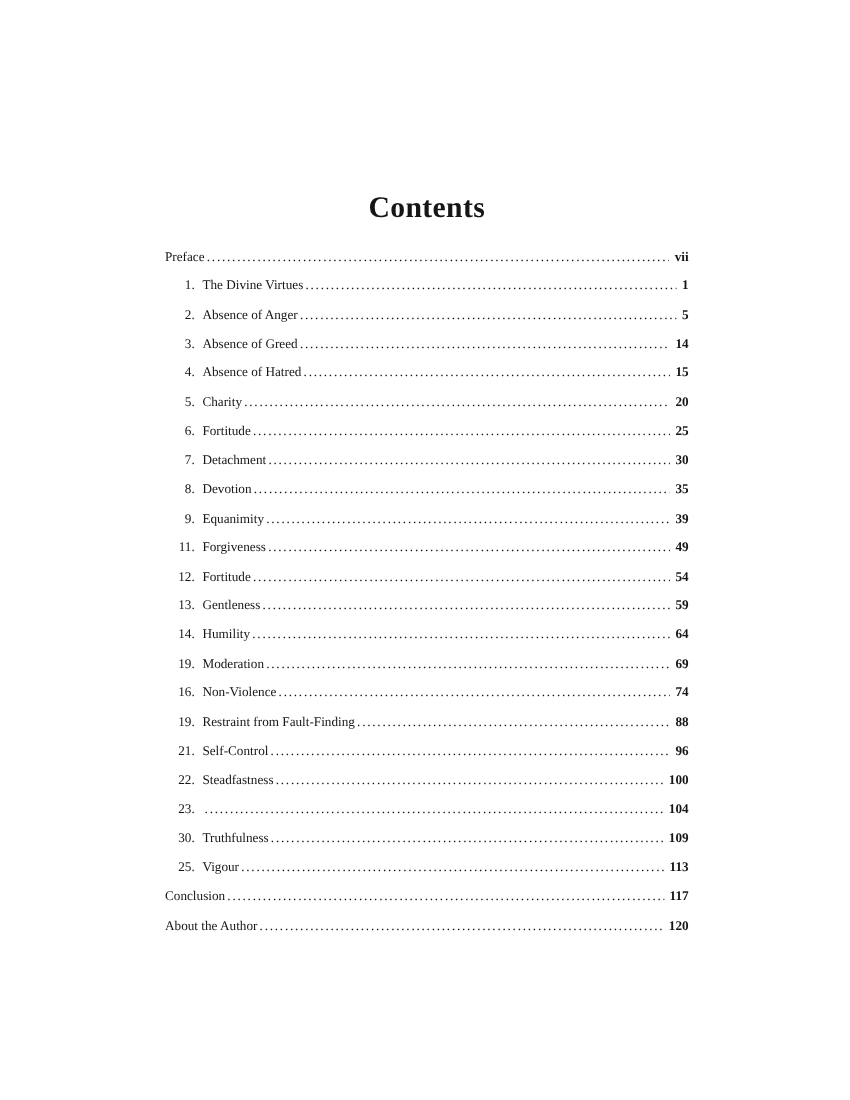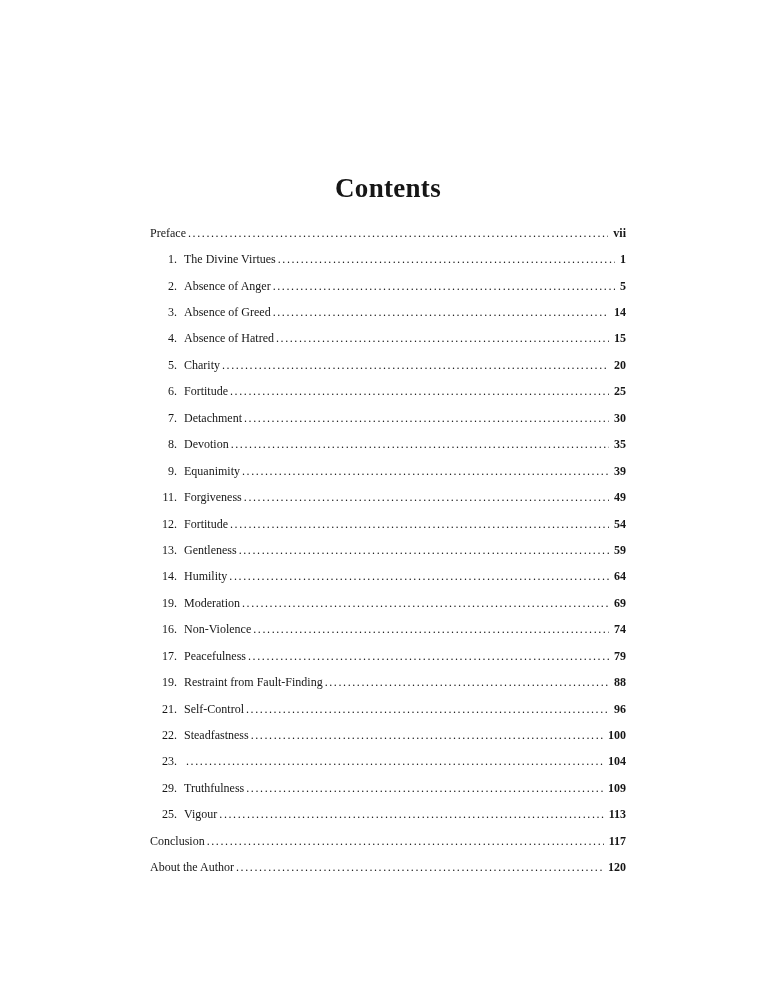--- a/index.html
+++ b/index.html
@@ -173,26 +173,20 @@
     <span class="page-num">69</span>
   </div>
 
   <div class="toc-row">
     <span class="num">16.</span>
     <span class="entry-title">Non-Violence</span>
     <span class="dots"></span>
     <span class="page-num">74</span>
   </div>
 
-  <div class="toc-row">
-    <span class="num">17.</span>
-    <span class="entry-title">Peacefulness</span>
-    <span class="dots"></span>
-    <span class="page-num">79</span>
-  </div>
 
 
   <div class="toc-row">
     <span class="num">19.</span>
     <span class="entry-title">Restraint from Fault-Finding</span>
     <span class="dots"></span>
     <span class="page-num">88</span>
   </div>
 
 
@@ -210,21 +204,21 @@
     <span class="page-num">100</span>
   </div>
 
   <div class="toc-row">
     <span class="num">23.</span>
     <span class="dots"></span>
     <span class="page-num">104</span>
   </div>
 
   <div class="toc-row">
-    <span class="num">29.</span>
+    <span class="num">30.</span>
     <span class="entry-title">Truthfulness</span>
     <span class="dots"></span>
     <span class="page-num">109</span>
   </div>
 
   <div class="toc-row">
     <span class="num">25.</span>
     <span class="entry-title">Vigour</span>
     <span class="dots"></span>
     <span class="page-num">113</span>

